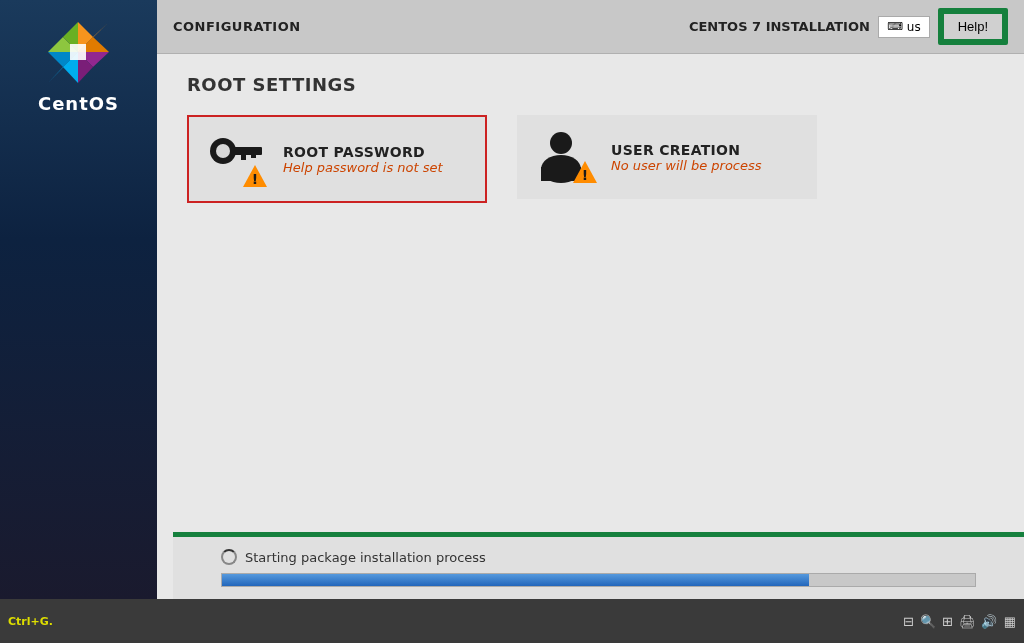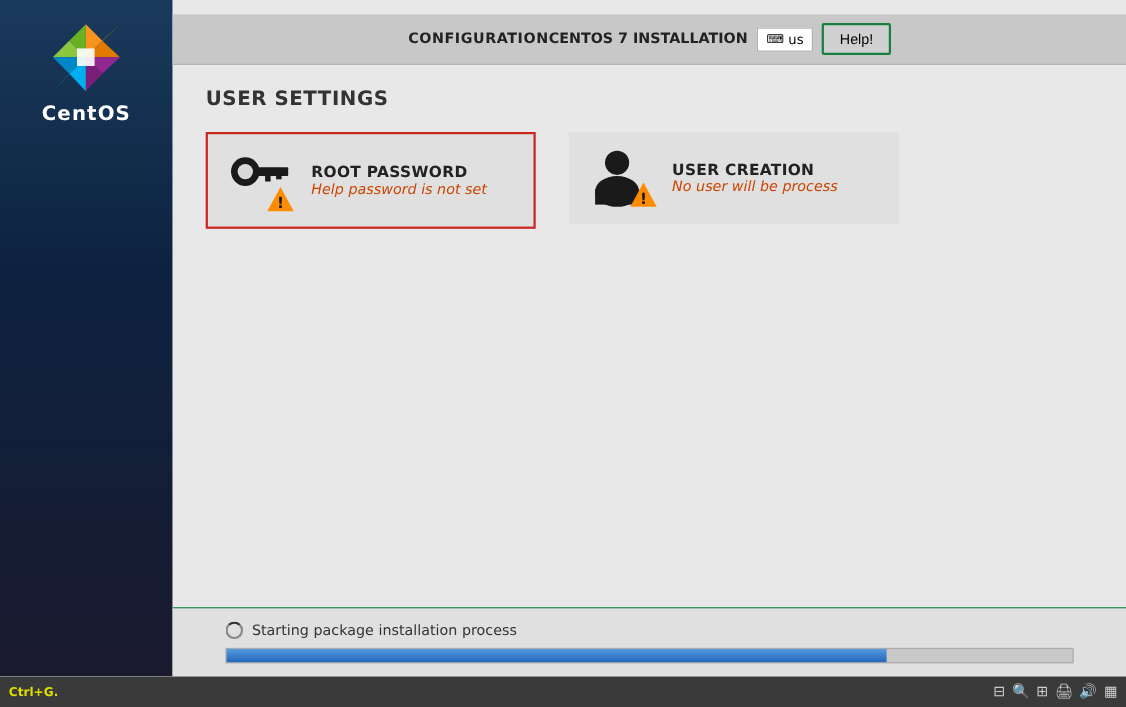--- a/index.html
+++ b/index.html
@@ -55,24 +55,23 @@
       background: #e8e8e8;
       display: flex;
       flex-direction: column;
     }
 
     
     .topbar {
       background: #c8c8c8;
       padding: 8px 16px;
       display: flex;
-      justify-content: center;
+      justify-content: space-between;
       align-items: center;
       border-bottom: 1px solid #b0b0b0;
-      margin-top: 13px;
     }
 
     .config-title {
       font-size: 13px;
       font-weight: bold;
       color: #222;
       letter-spacing: 0.5px;
     }
 
     .topbar-right {
@@ -96,21 +95,21 @@
       font-size: 12px;
       gap: 4px;
     }
 
     .keyboard-icon-small {
       font-size: 11px;
     }
 
     .help-button {
       background: #d0d0d0;
-      border: 2px solid #15803d;
+      border: 6px solid #15803d;
       padding: 5px 14px;
       font-size: 13px;
       cursor: pointer;
       border-radius: 2px;
     }
 
     
     .page-content {
       flex: 1;
       padding: 20px 30px;
@@ -168,23 +167,24 @@
     }
 
     .card-subtitle {
       font-size: 13px;
       color: #cc4400;
       font-style: italic;
     }
 
     
     .bottom-area {
-      border-top: 1px solid #15803d;
+      border-top: 5px solid #15803d;
       padding: 12px 48px;
       background: #e0e0e0;
+      margin-left: 16px;
     }
 
     .progress-label {
       display: flex;
       align-items: center;
       gap: 8px;
       font-size: 13px;
       color: #333;
       margin-bottom: 8px;
     }
@@ -205,21 +205,21 @@
       border: 1px solid #aaa;
     }
 
     .progress-bar-fill {
       height: 100%;
       background: linear-gradient(180deg, #5599dd 0%, #2266bb 100%);
     }
 
     
     .statusbar {
-      height: 28px;
+      height: 44px;
       background: #3a3a3a;
       display: flex;
       align-items: center;
       padding: 0 8px;
       gap: 6px;
     }
 
     .statusbar-label {
       color: #dddd00;
       font-size: 11px;
@@ -282,21 +282,21 @@
         <span class="centos-install-label">CENTOS 7 INSTALLATION</span>
         <div class="keyboard-indicator">
           <span class="keyboard-icon-small">⌨</span>
           <span>us</span>
         </div>
         <button class="help-button">Help!</button>
       </div>
     </div>
 
     <div class="page-content">
-      <div class="section-title">USER SETTINGS</div>
+      <div class="section-title">ROOT SETTINGS</div>
 
       <div class="cards-row">
 
         <div class="setting-card with-border">
           <div class="card-icon-area">
             
             <svg width="58" height="40" viewBox="0 0 58 40">
 
               <circle cx="16" cy="20" r="13" fill="#1a1a1a"></circle>
               <circle cx="16" cy="20" r="7" fill="#d8d8d8"></circle>

